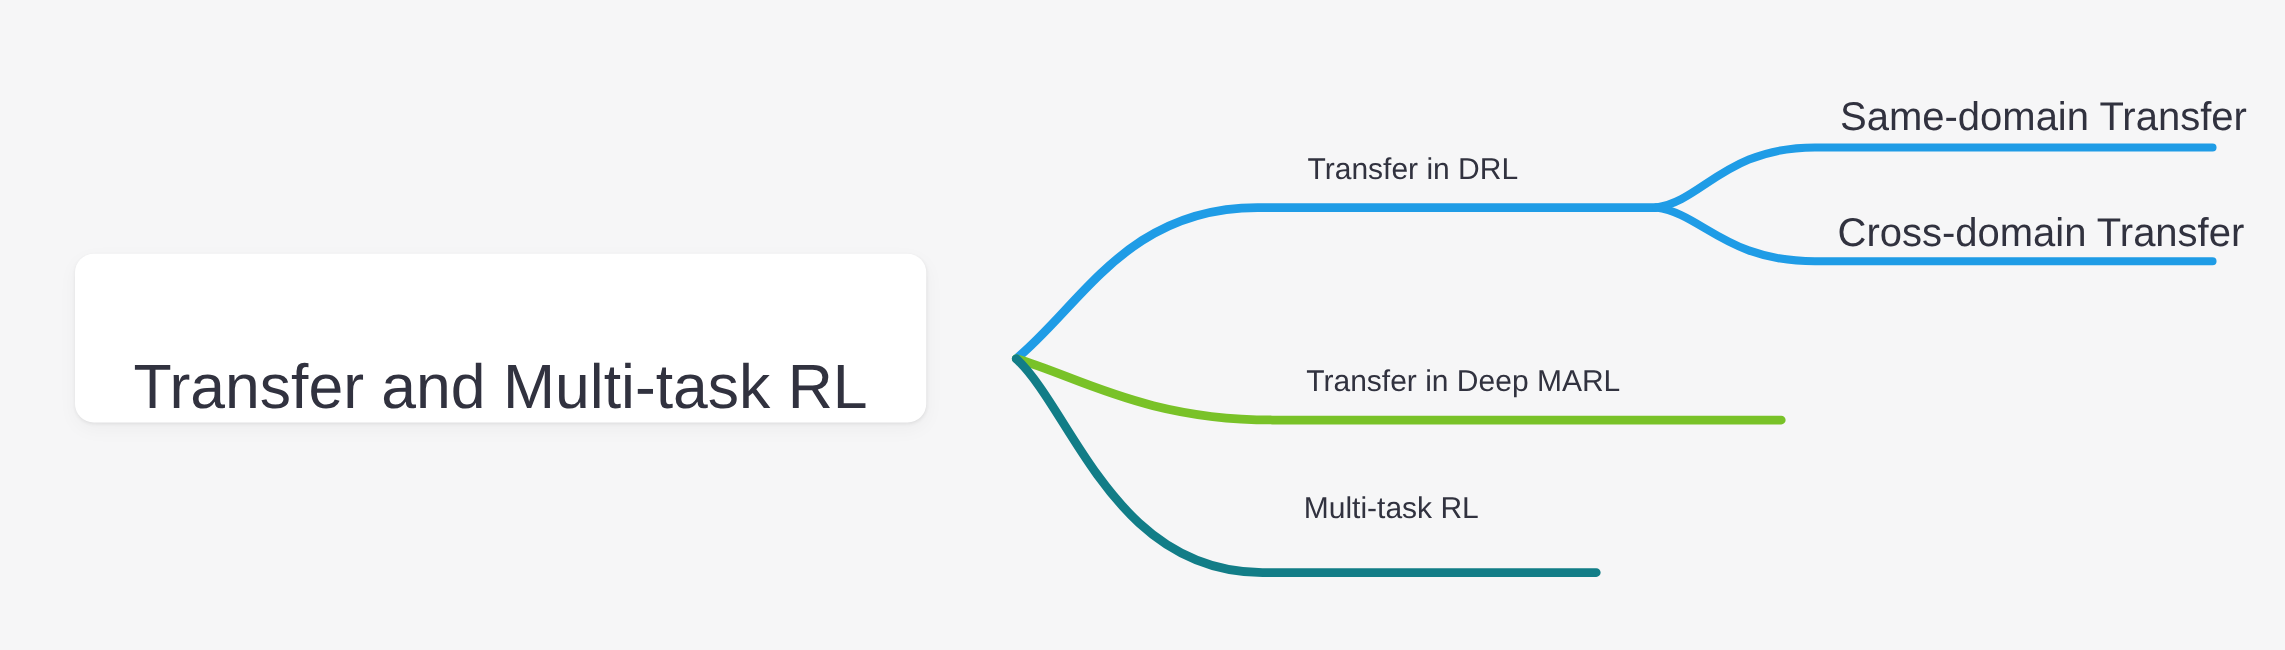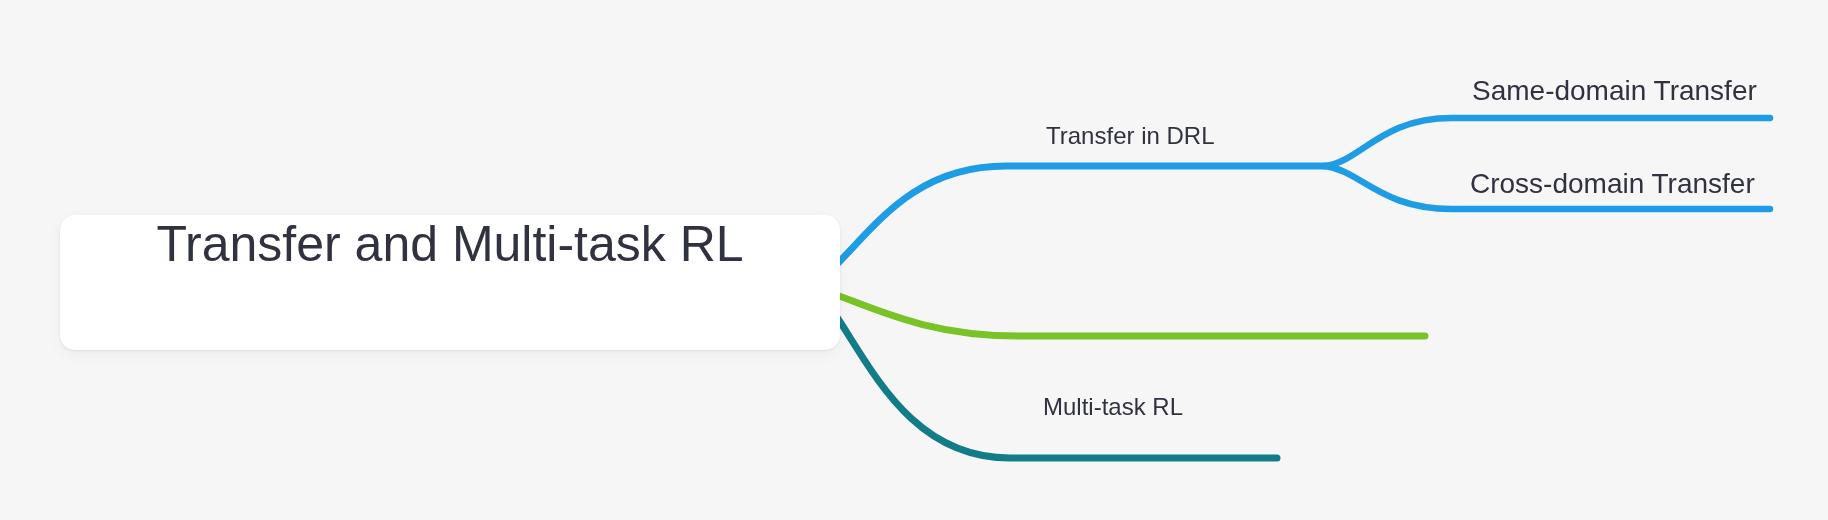--- a/index.html
+++ b/index.html
@@ -25,45 +25,45 @@
     width: 1828px; height: 520px;
   }
   .links path {
     fill: none;
     stroke-linecap: round;
   }
   .links path.main { stroke-width: 7px; }
   .links path.sub  { stroke-width: 6.5px; }
   .root-node {
     position: absolute;
-    left: 60px; top: 215px;
-    width: 780px; height: 135px;
+    left: 60px; top: 203px;
+    width: 681px; height: 135px;
     background: var(--node-bg);
     border-radius: 15px;
     box-shadow: 0 1px 3px rgba(0,0,0,0.07), 0 5px 16px rgba(0,0,0,0.04);
     display: flex;
-    align-items: flex-start;
+    align-items: flex-end;
     justify-content: center;
     cursor: default;
   }
   .root-node .root-label {
     font-size: 50px;
     color: var(--text);
     white-space: nowrap;
     letter-spacing: 0;
   }
   .label {
     position: absolute;
     color: var(--text);
     white-space: nowrap;
     line-height: 1;
     cursor: default;
   }
   .label.branch { font-size: 24px; }
-  .label.sub    { font-size: 28px; }
+  .label.sub    { font-size: 32px; }
 </style>
 </head>
 <body>
 
 <div class="canvas">
 
   <svg class="links" viewBox="0 0 1828 520" aria-hidden="true">
     <path class="main" d="M813 287 C866 243 902 166 1006 166 L1325 166" stroke="#1f9ce6"></path>
     <path class="sub" d="M1325 166 C1362 161 1380 118 1452 118 L1770 118" stroke="#1f9ce6"></path>
     <path class="sub" d="M1325 166 C1362 171 1380 209 1452 209 L1770 209" stroke="#1f9ce6"></path>
@@ -74,16 +74,17 @@
   <div class="root-node">
     <span class="root-label">Transfer and Multi-task RL</span>
   </div>
 
   <div class="label branch" style="left:1046px; top:124px;">Transfer in DRL</div>
 
   <div class="label sub" style="left:1472px; top:77px;">Same-domain Transfer</div>
 
   <div class="label sub" style="left:1470px; top:170px;text-align:center;">Cross-domain Transfer</div>
 
+  <div class="label branch" style="left:1045px; top:294px;">Transfer in Deep MARL</div>
 
   <div class="label branch" style="left:1043px; top:395px;">Multi-task RL</div>
 
 </div>
 
 </body></html>

